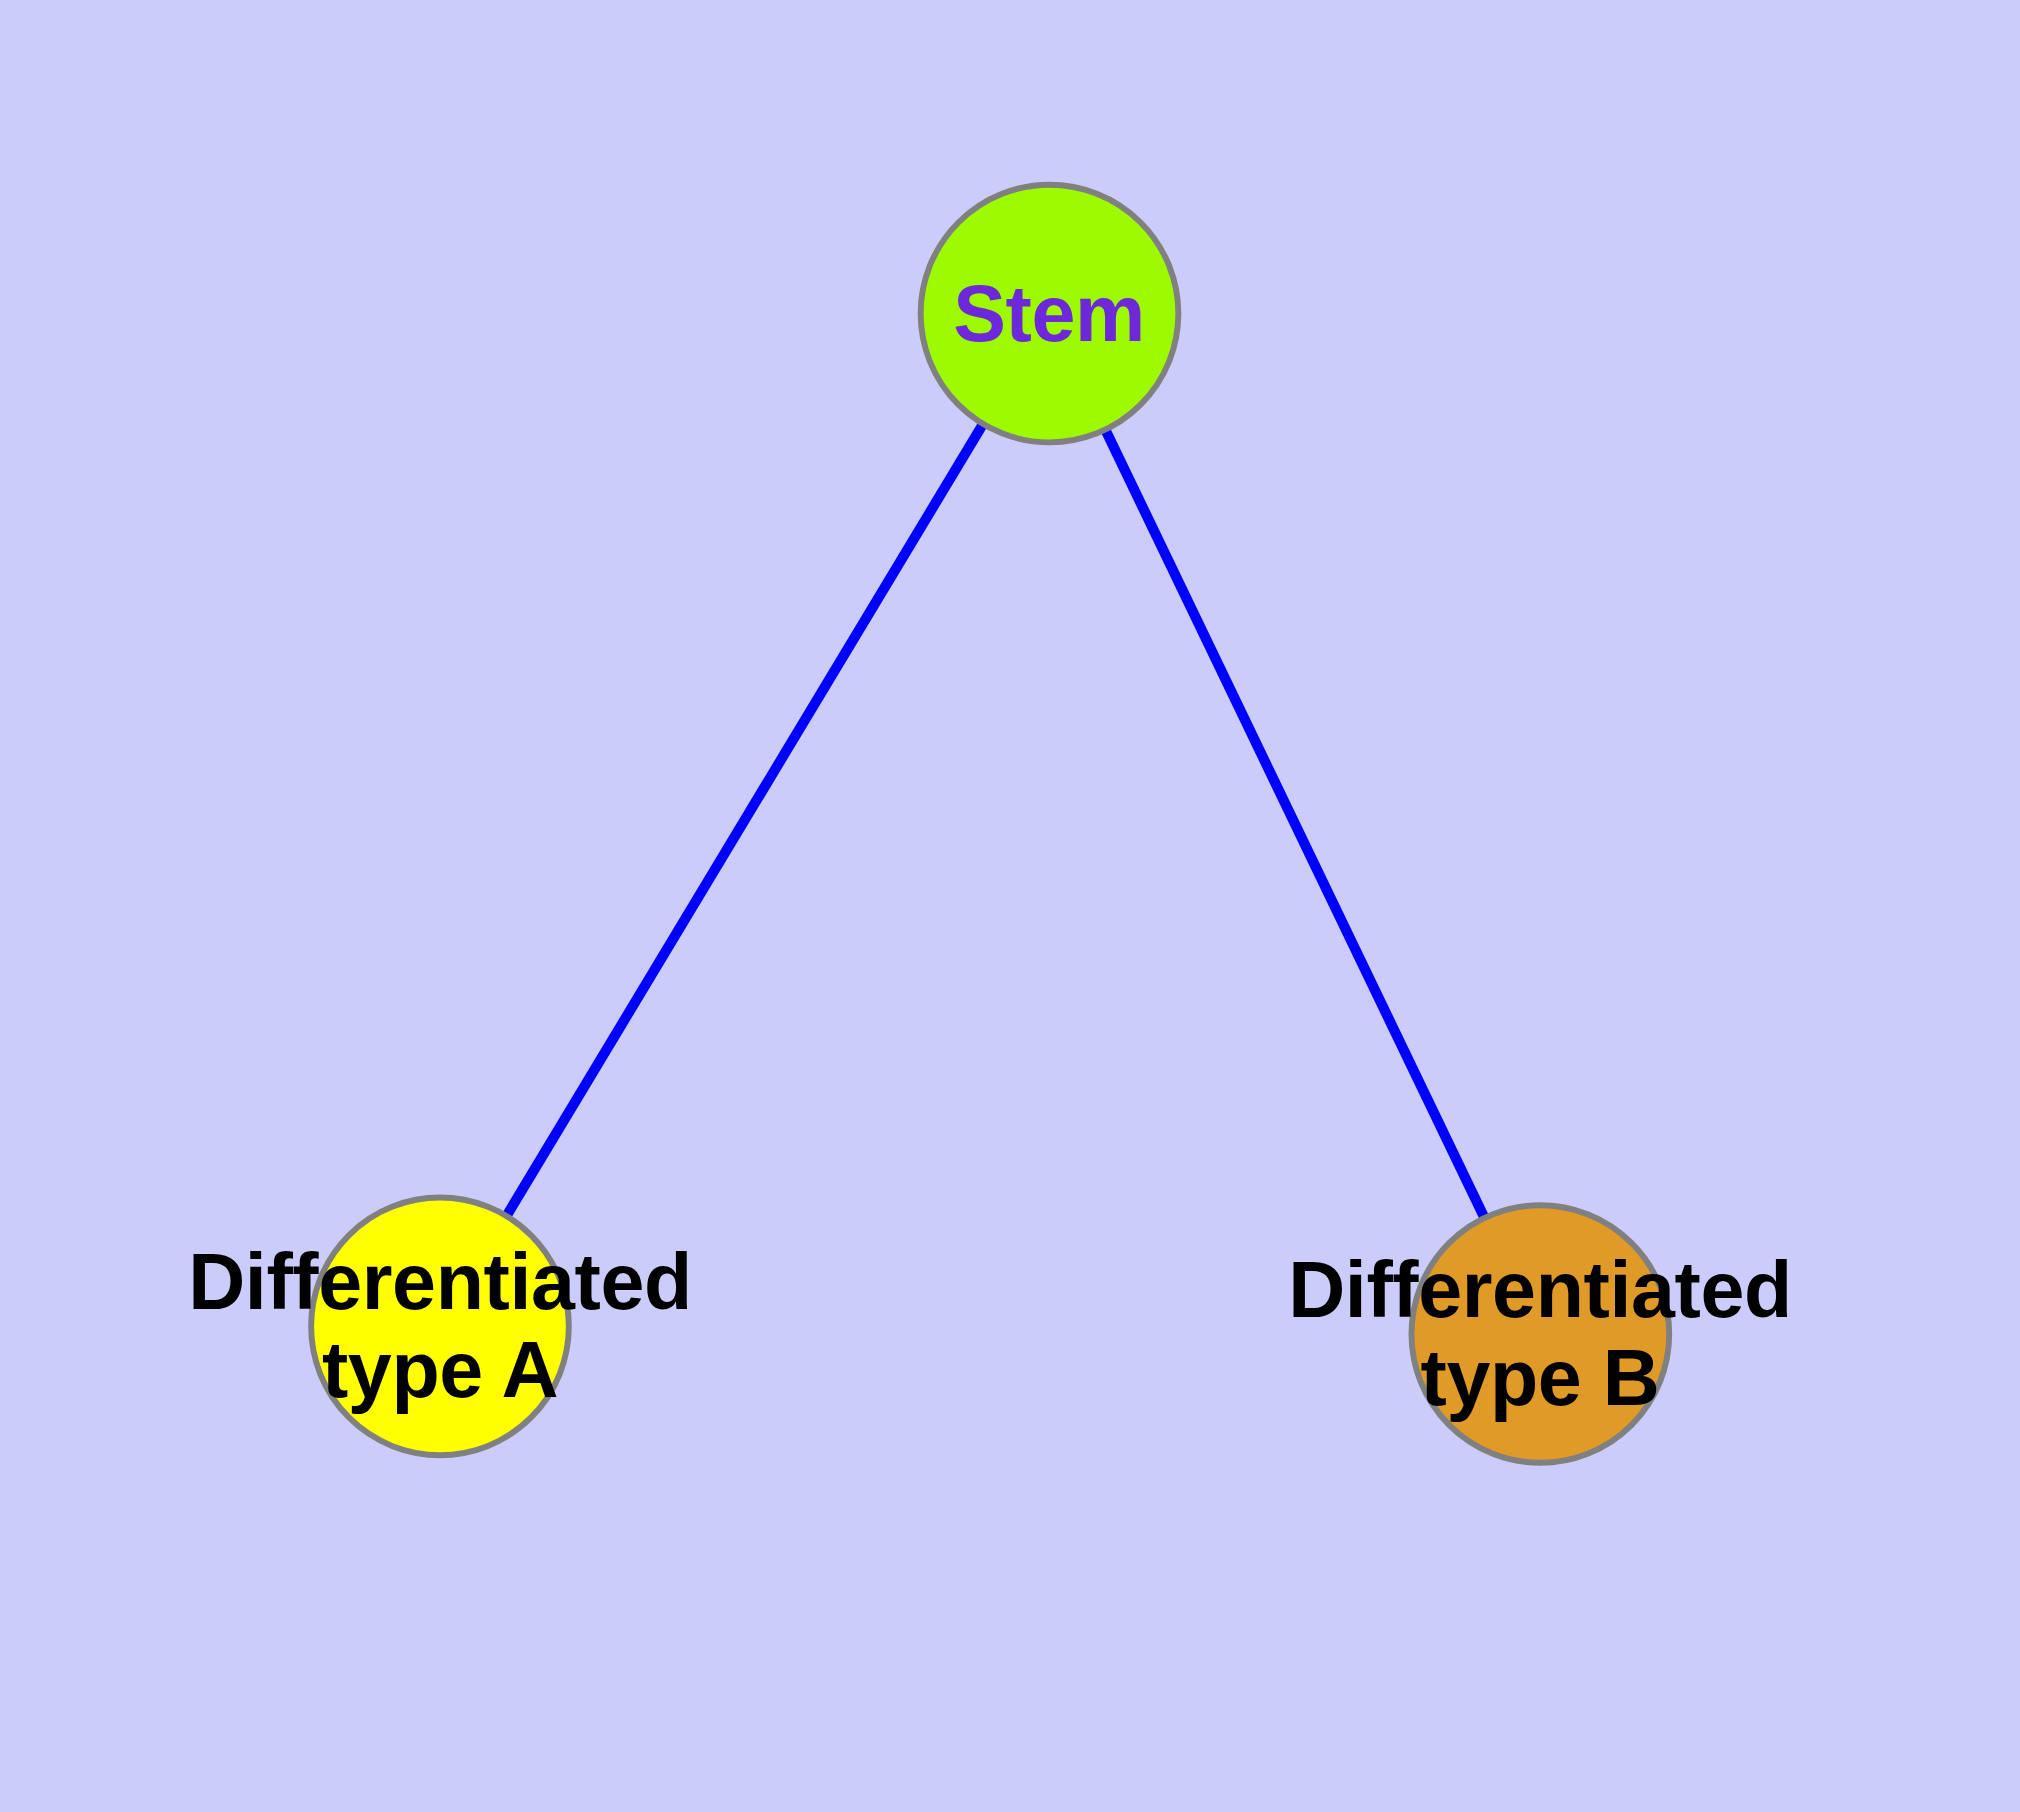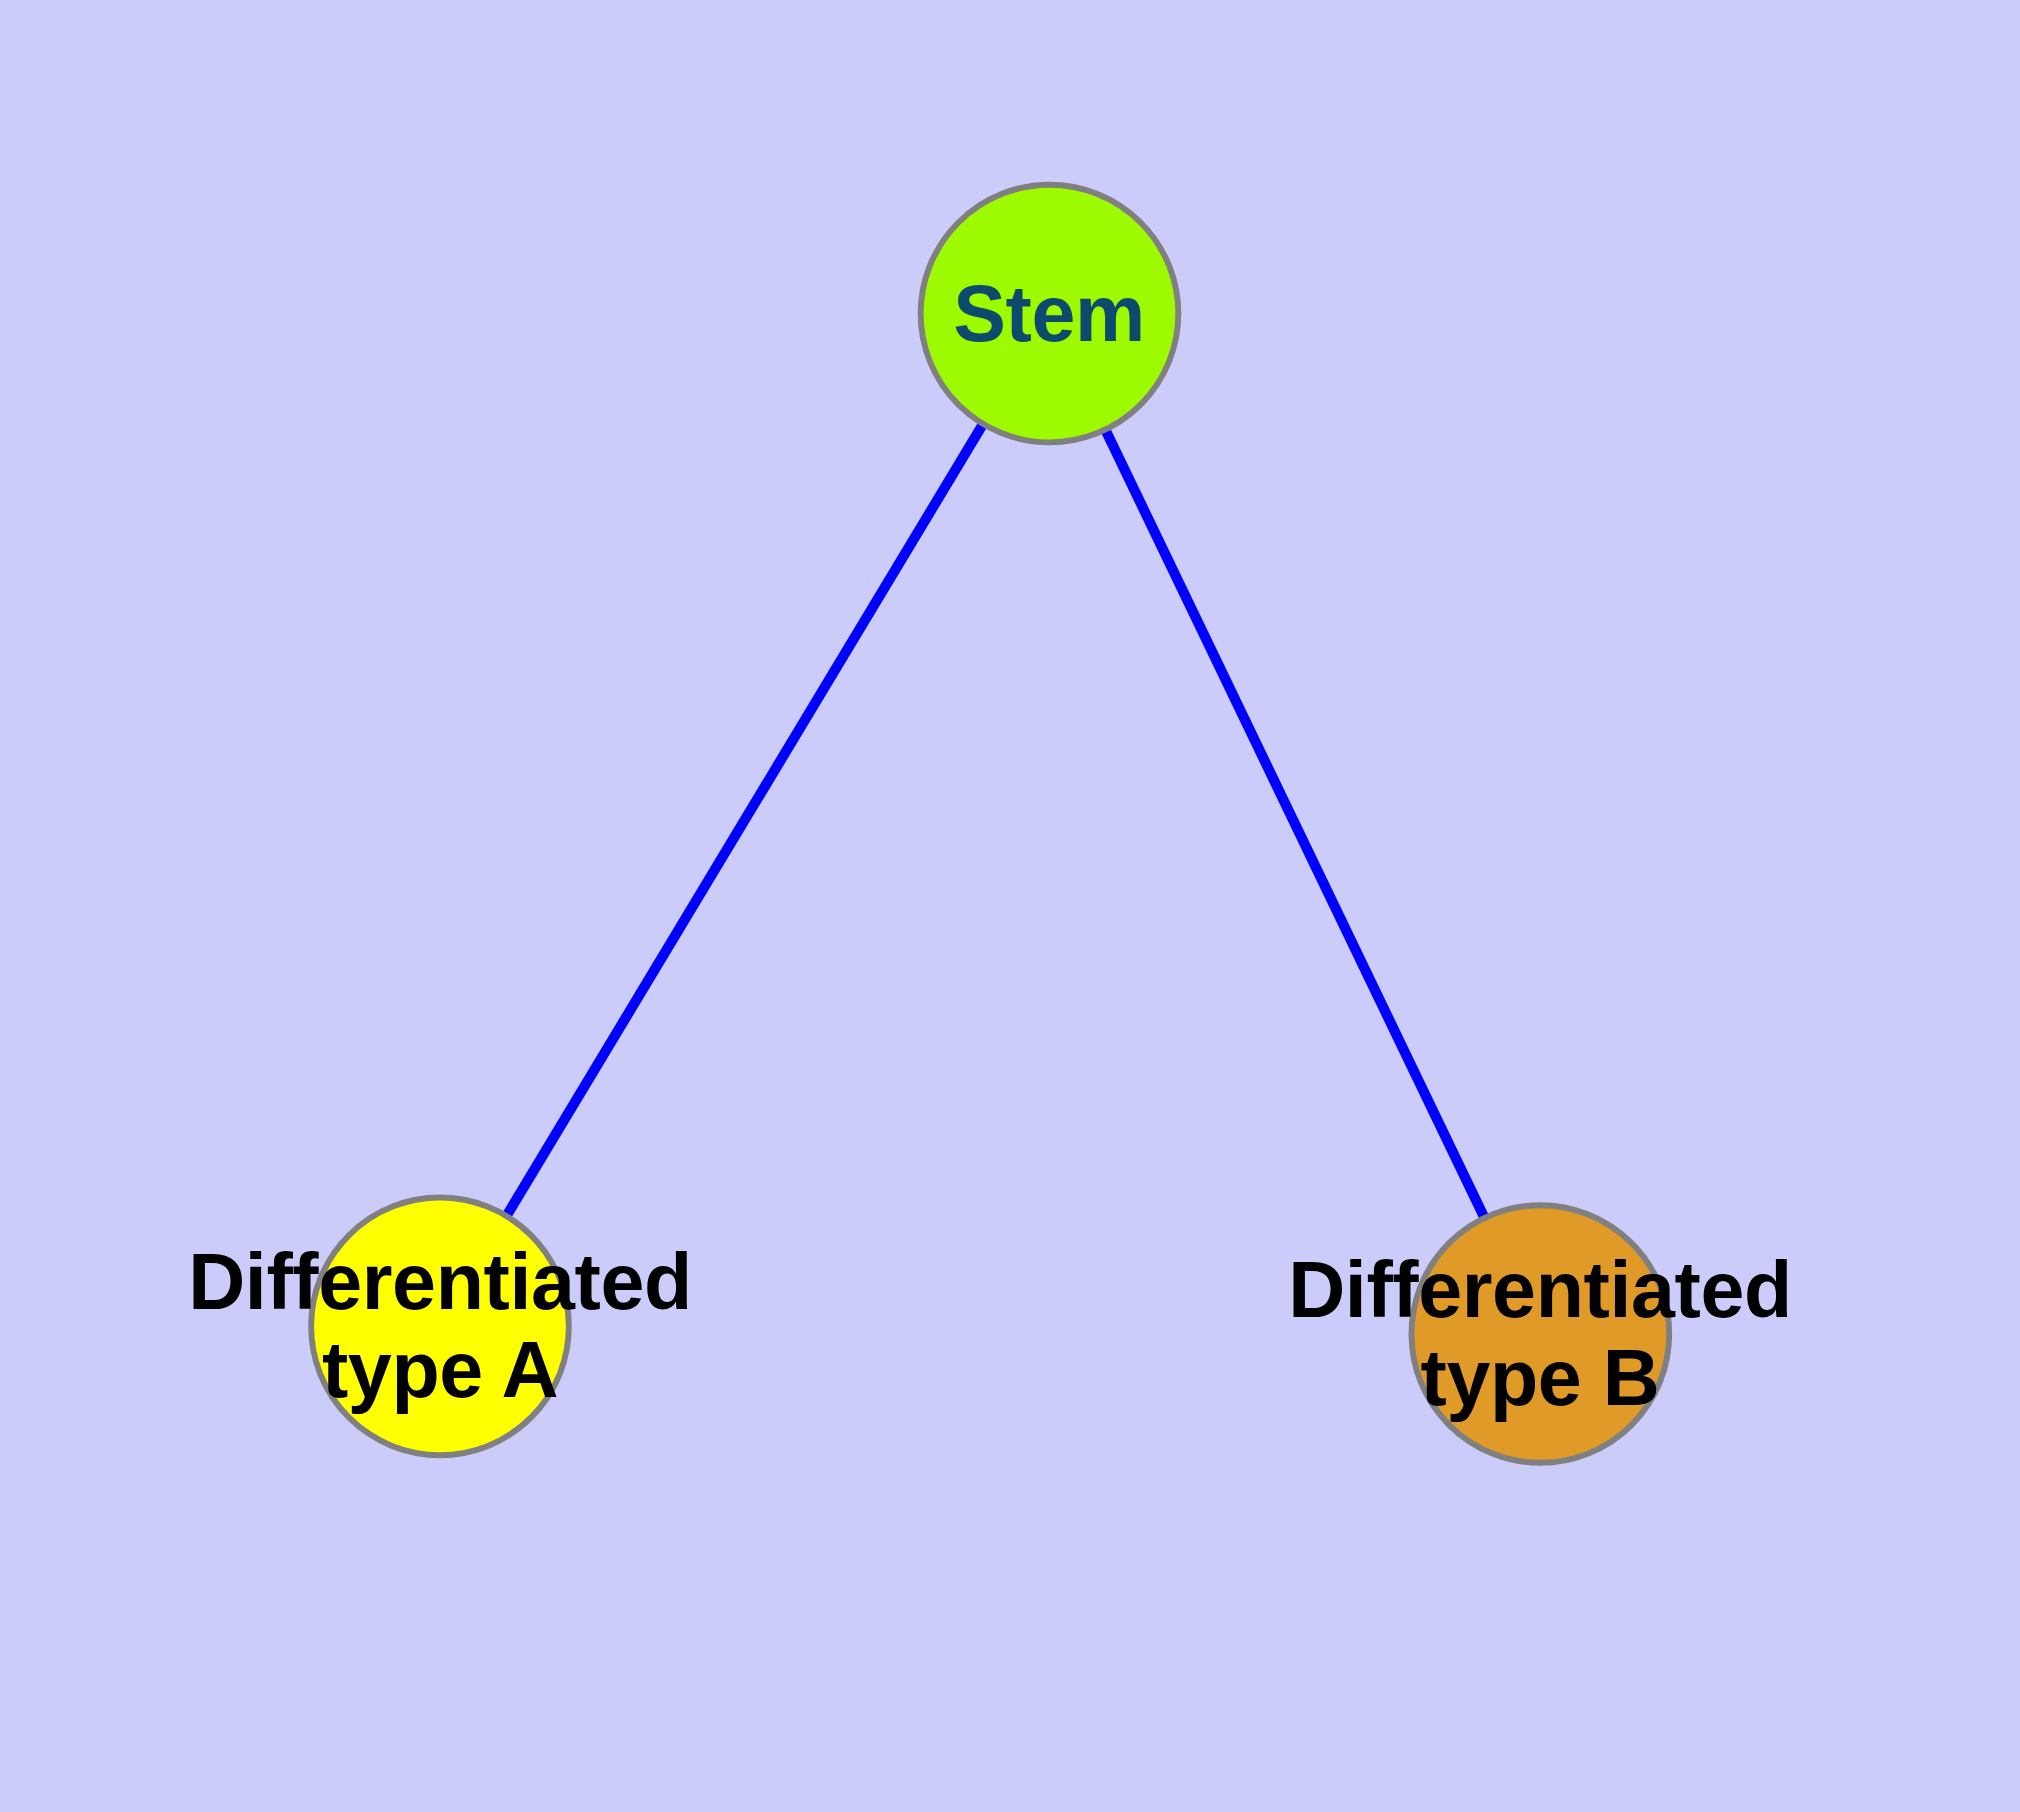--- a/index.html
+++ b/index.html
@@ -48,21 +48,21 @@
         <line x1="1238" y1="370" x2="1817" y2="1574" stroke="#0000ff" stroke-width="12" stroke-linecap="butt"></line>
       </g>
     <g id="node-layer">
         <circle cx="1238" cy="370" r="152" fill="#9efa00" stroke="#808080" stroke-width="7"></circle>
         <circle cx="519" cy="1565" r="152" fill="#ffff00" stroke="#808080" stroke-width="7"></circle>
         <circle cx="1817" cy="1574" r="152" fill="#e09a28" stroke="#808080" stroke-width="7"></circle>
       </g>
   </svg>
 
   <div id="label-layer">
-      <div class="node-label" style="left: 1049px; top: 314px; font-size: 79px; color: #0c4a6e;">Stem</div>
+      <div class="node-label" style="left: 1049px; top: 314px; font-size: 79px; color: #6d28d9;">Stem</div>
       <div class="node-label" style="left: 440px; top: 1326px; font-size: 79px; color: rgb(0, 0, 0);">Differentiated
 type A</div>
       <div class="node-label" style="left: 1540px; top: 1334px; font-size: 79px; color: rgb(0, 0, 0);">Differentiated
 type B</div>
     </div>
 
 </div>
 
 
 </body></html>

